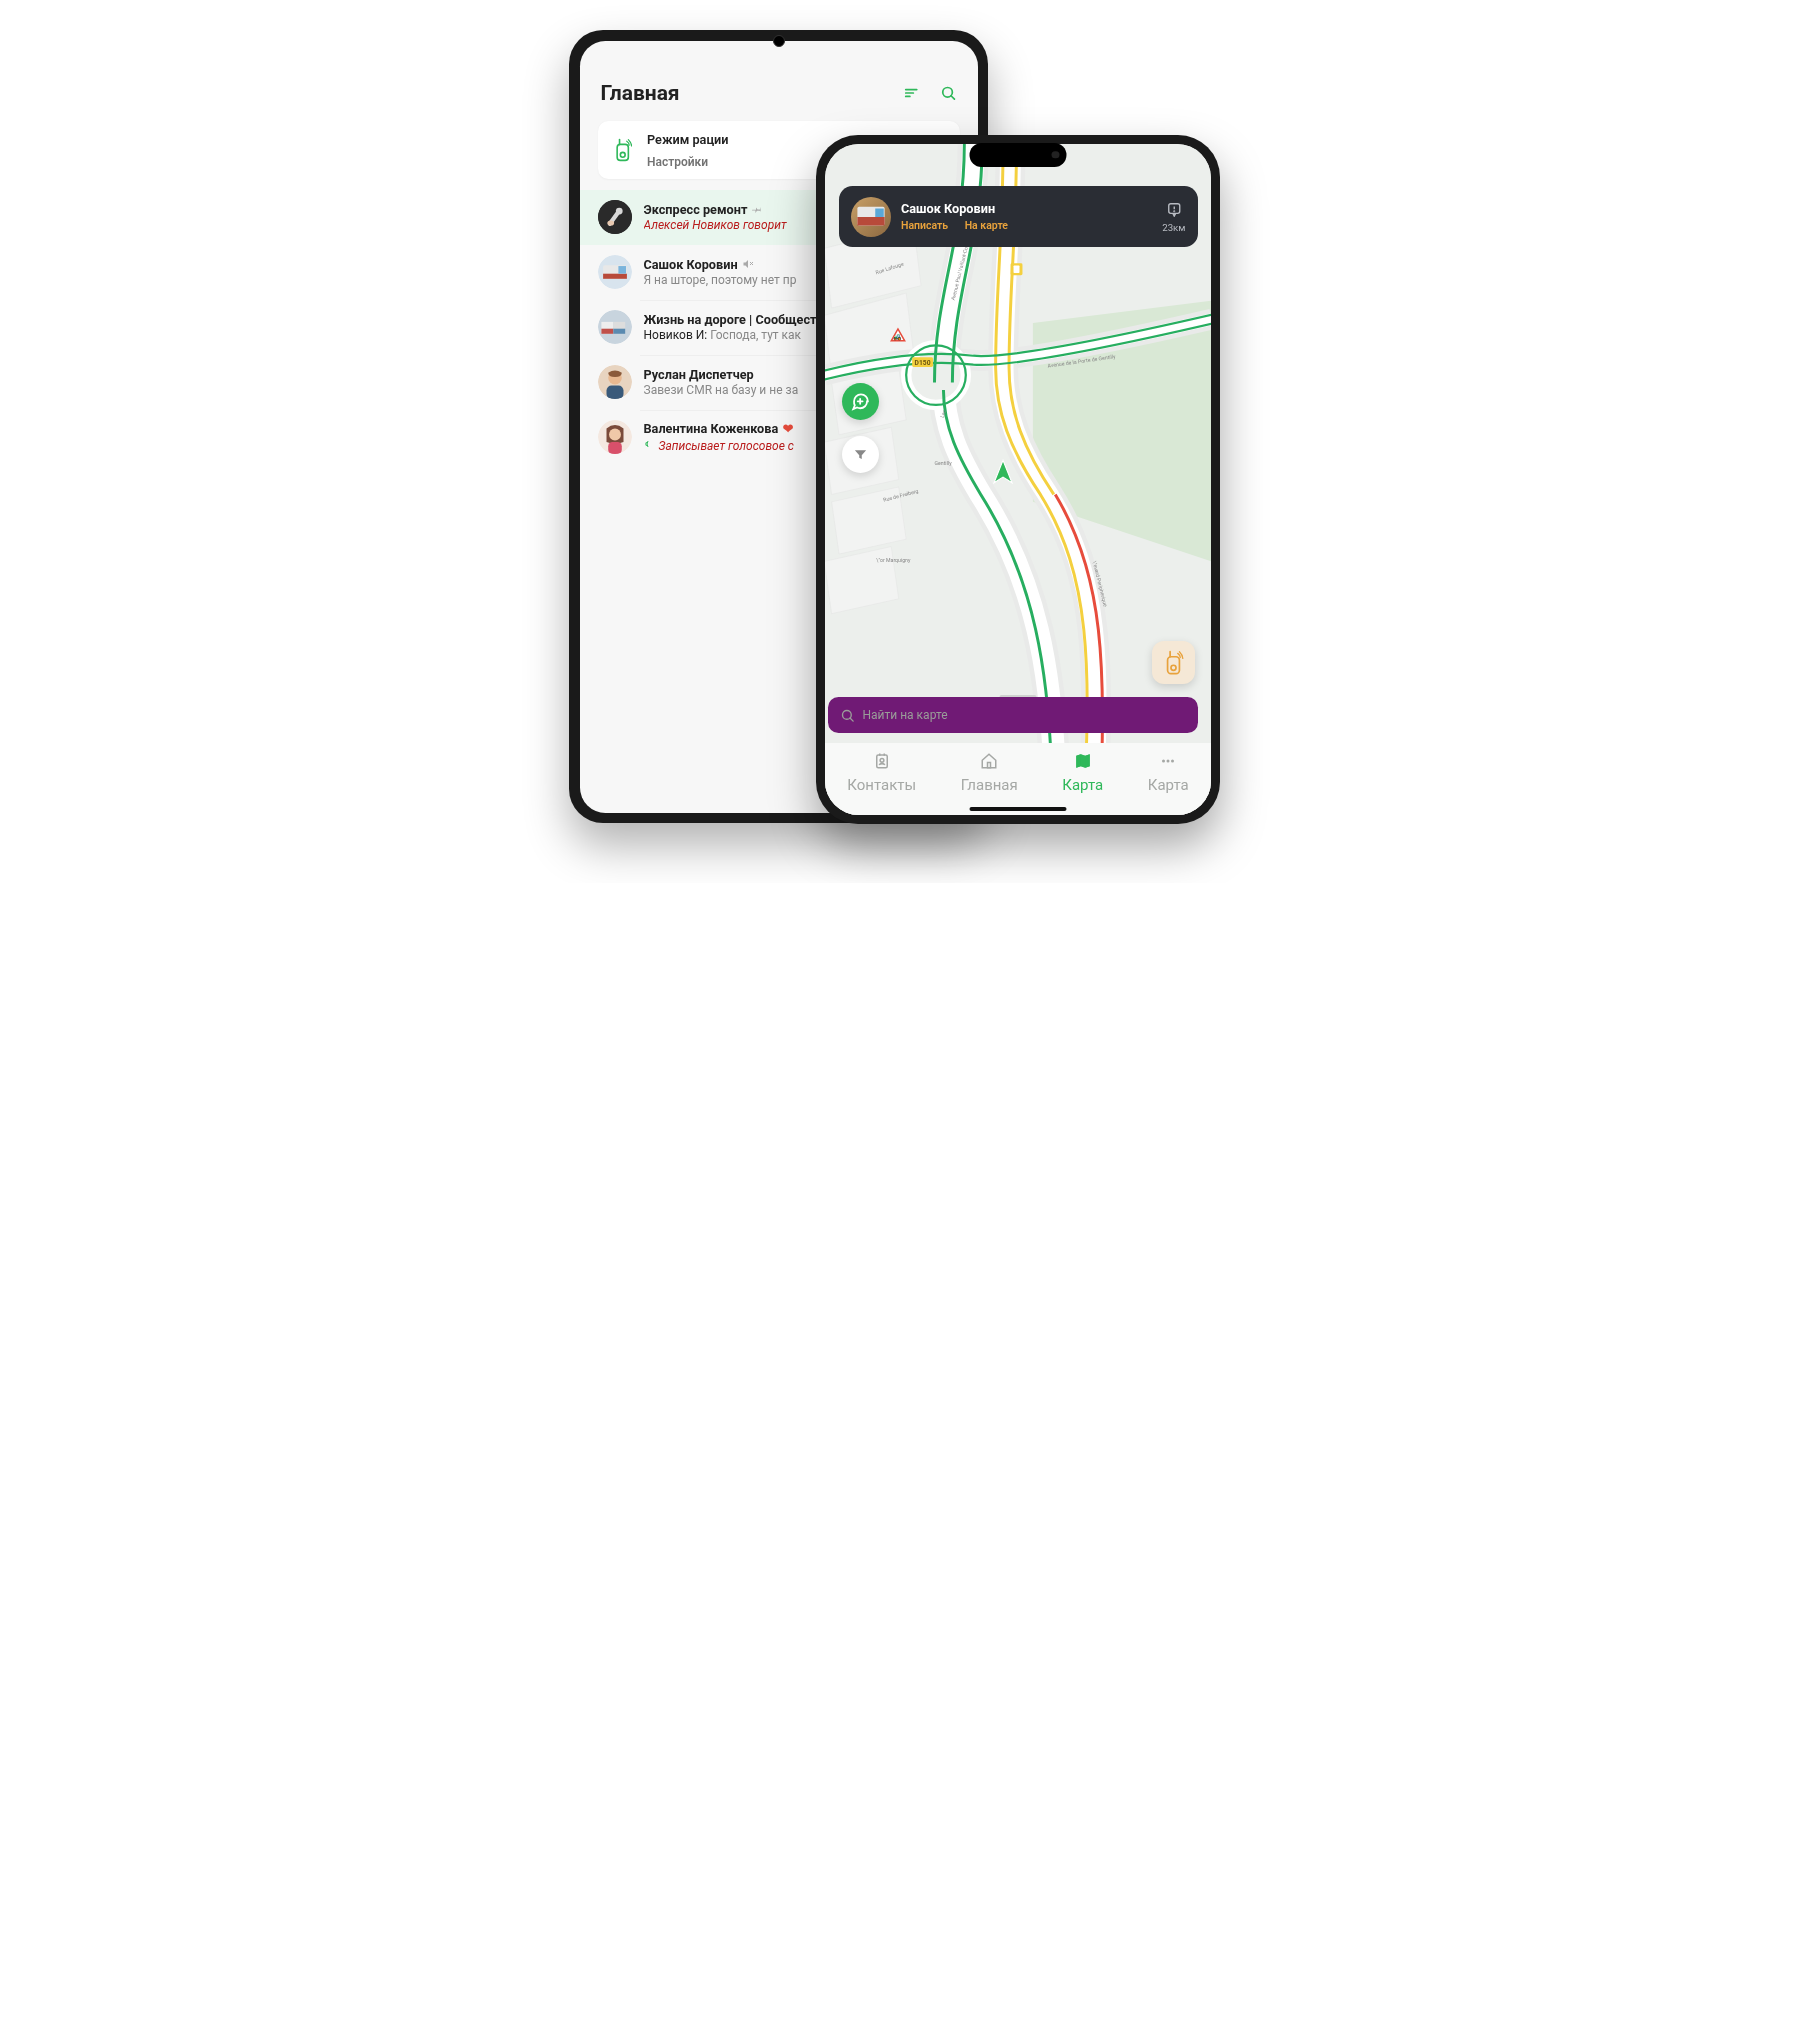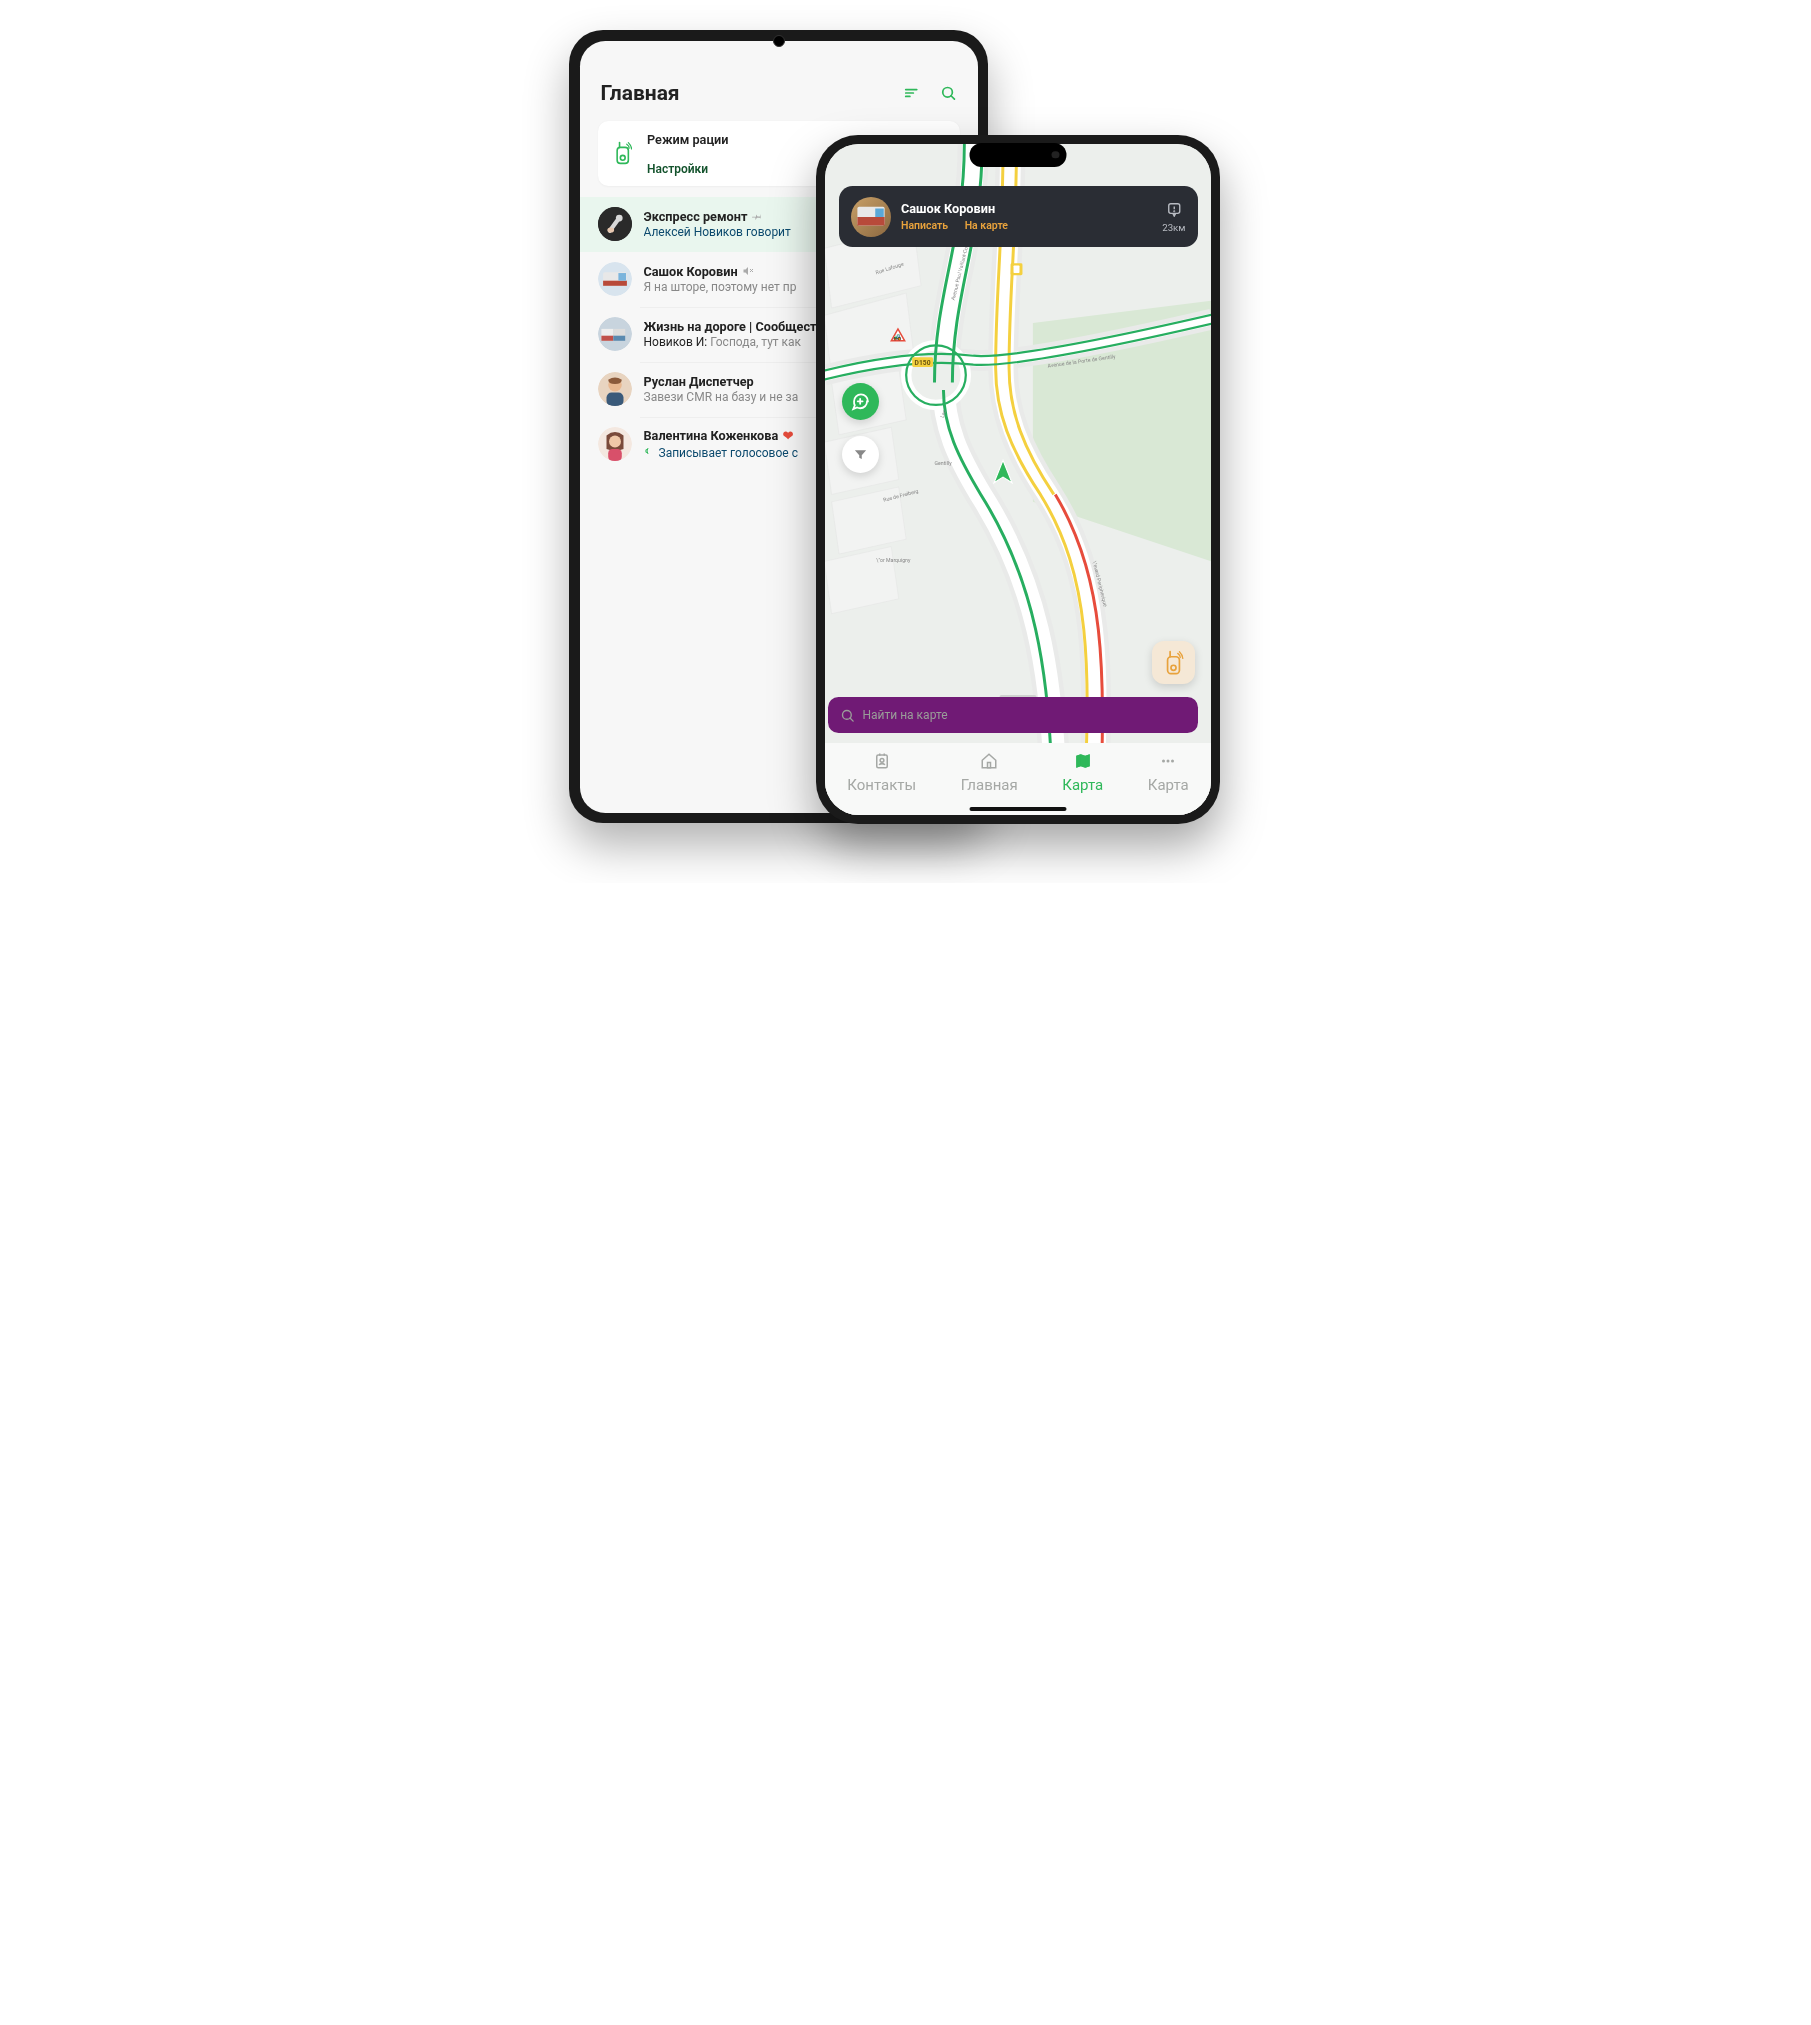--- a/index.html
+++ b/index.html
@@ -19,33 +19,33 @@
 
 
 .a-header { display: flex; align-items: center; justify-content: space-between; padding: 40px 21px 15px; }
 .a-title { font-size: 21px; font-weight: 700; color: #222; }
 .a-header-icons { display: flex; gap: 21px; }
 .icn { width: 16.5px; height: 16.5px; display: flex; align-items: center; justify-content: center; color: #2fb85a; }
 
 .radio-card { margin: 1.5px 18px 10.5px; background: #fff; border-radius: 10.5px; padding: 10.5px 13.5px; display: flex; align-items: center; gap: 13.5px; box-shadow: 0 0.7px 2.2px rgba(0,0,0,.04); }
 .radio-icon { width: 22.5px; height: 25.4px; display: flex; align-items: center; justify-content: center; }
 .radio-text .t1 { font-size: 12.7px; font-weight: 600; color: #222; }
-.radio-text .t2 { font-size: 12px; font-weight: 600; color: #14532d; margin-top: 15px; }
+.radio-text .t2 { font-size: 12px; font-weight: 600; color: #737373; margin-top: 8px; }
 
 .chat-list { }
 .chat-row { display: flex; align-items: center; gap: 12px; padding: 10.5px 18px; position: relative; }
 .chat-row.sel { background: #e9f6ee; }
 .chat-row + .chat-row::before { content: ""; position: absolute; top: 0; left: 60px; right: 0; height: 0.7px; background: #eee; }
 .chat-row.sel + .chat-row::before, .chat-row.sel::before { display: none; }
 .avatar { width: 34px; height: 34px; border-radius: 50%; flex-shrink: 0; display: flex; align-items: center; justify-content: center; font-size: 12.7px; font-weight: 600; color: #fff; overflow: hidden; }
 .avatar svg { width: 100%; height: 100%; }
 .chat-body { flex: 1; min-width: 0; }
 .chat-title { display: flex; align-items: center; gap: 4.5px; font-size: 12.7px; font-weight: 700; color: #222; white-space: nowrap; overflow: hidden; }
 .chat-sub { font-size: 12px; color: #888; white-space: nowrap; overflow: hidden; text-overflow: ellipsis; margin-top: 1.5px; }
-.chat-sub .green { color: #0c4a6e; }
+.chat-sub .green { color: #b91c1c; font-style: italic; }
 .chat-sub .draft { color: #2fb85a; }
 .pin-ico, .mute-ico { color: #aaa; display: inline-flex; }
 .heart { color: #e74c3c; }
 .rec-ico { color: #2fb85a; display: inline-flex; margin-right: 3px; }
 
 
 .map-bg { position: absolute; inset: 0; background: #ecefec; }
 .map-svg { position: absolute; inset: 0; width: 100%; height: 100%; }
 .user-card { position: absolute; top: 42px; left: 13.5px; right: 13.5px; background: #2a2d34; border-radius: 13.5px; padding: 10.5px 12px; display: flex; align-items: center; gap: 10.5px; }
 .user-av { width: 40px; height: 40px; border-radius: 50%; background: linear-gradient(135deg,#c8a068,#8b6840); display: flex; align-items: center; justify-content: center; overflow: hidden; }

